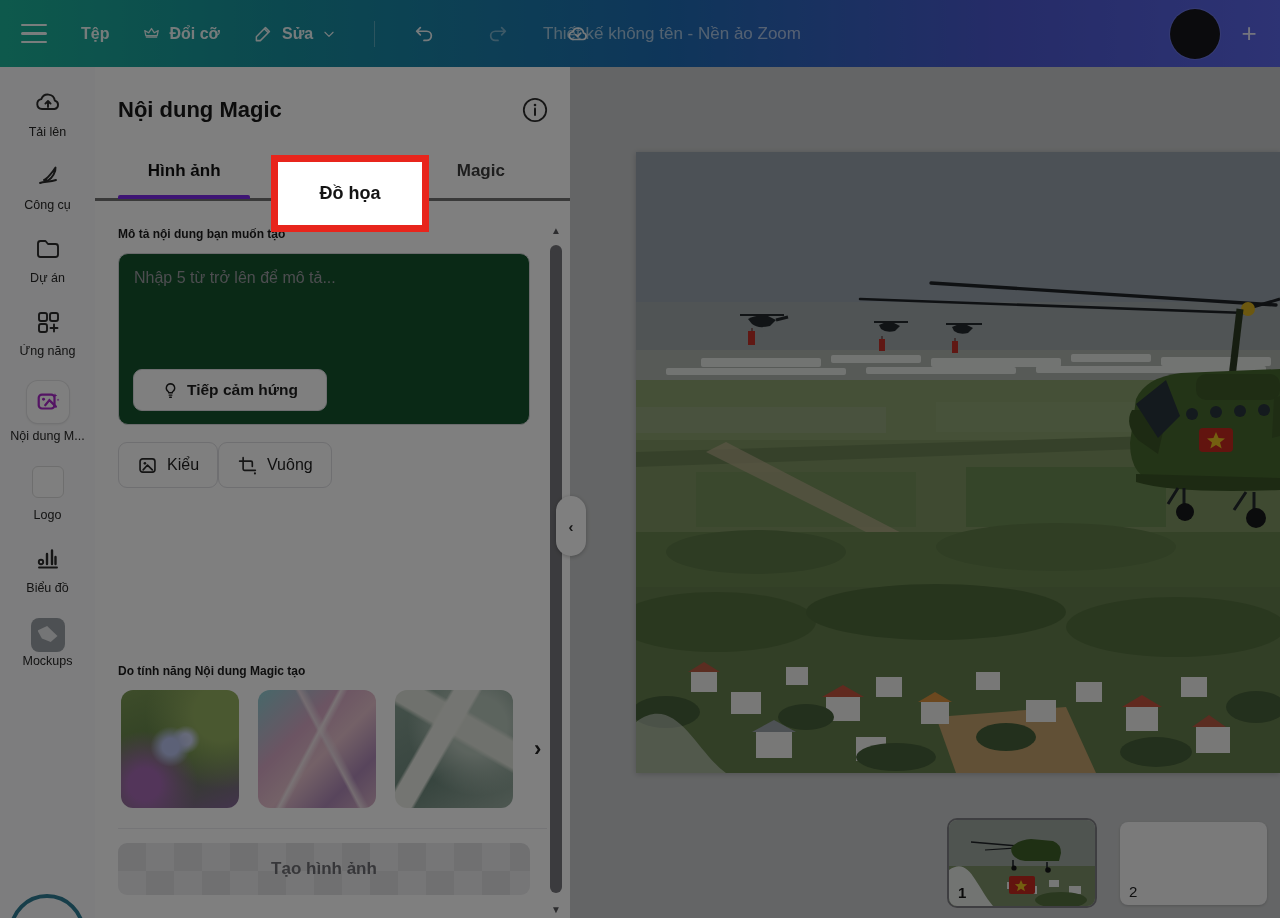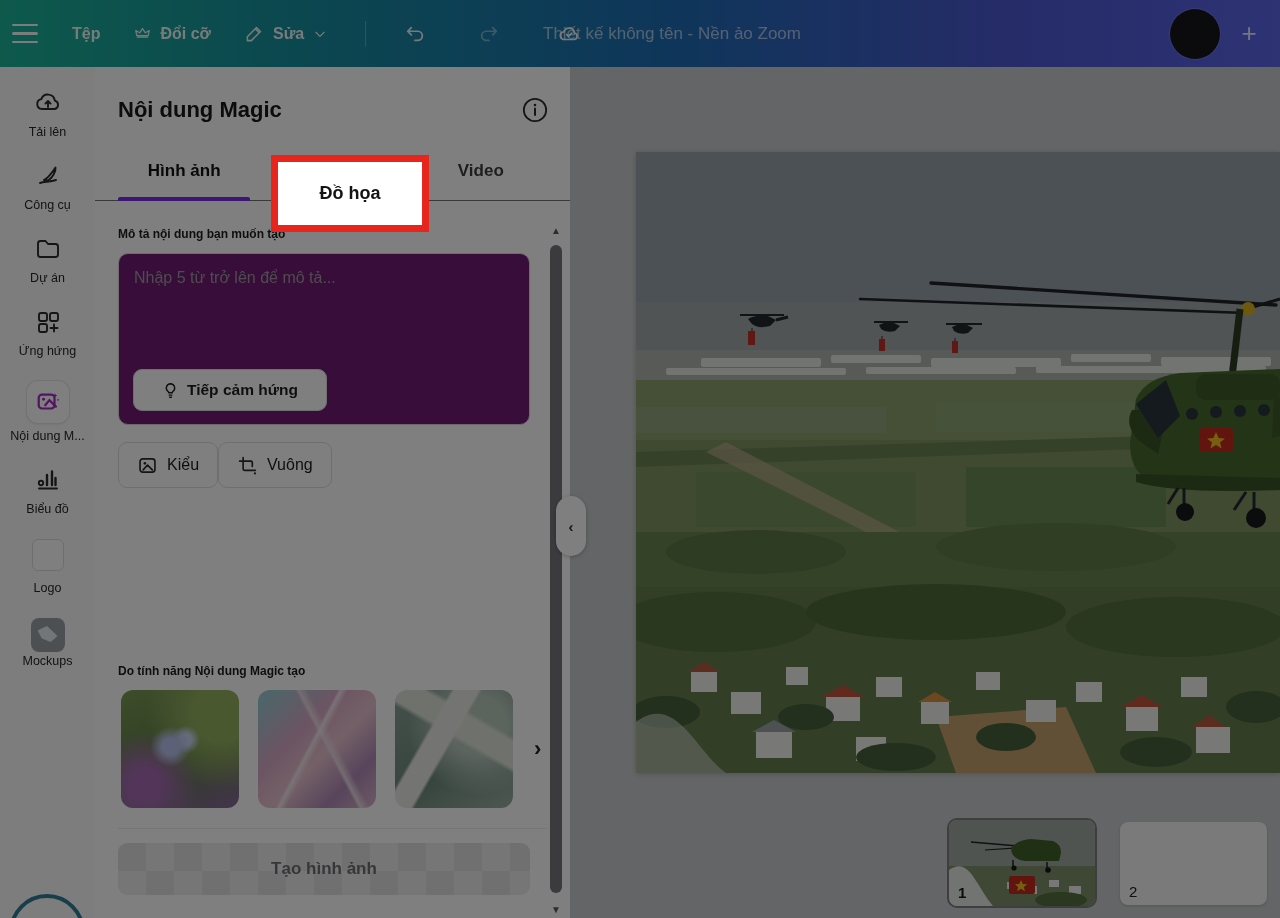--- a/index.html
+++ b/index.html
@@ -4,21 +4,21 @@
 <style>
   * { margin:0; padding:0; box-sizing:border-box; }
   html,body { width:1280px; height:918px; overflow:hidden; background:#c9cbcc;
               font-family:"Liberation Sans", sans-serif; }
   .stage { position:relative; width:1280px; height:918px; }
 
   
   .topbar { position:absolute; left:0; top:0; width:1280px; height:67px;
     background:linear-gradient(90deg,#1cb398 0%,#17909e 22%,#1d6cb4 52%,#4b58d0 78%,#5b66e8 100%);
     display:flex; align-items:center; color:rgba(255,255,255,.92); z-index:1; }
-  .tb-left { display:flex; align-items:center; gap:34px; padding-left:12px; }
+  .tb-left { display:flex; align-items:center; gap:34px; padding-left:21px; }
   .tb-item { display:flex; align-items:center; gap:9px; font-size:16px; font-weight:600; cursor:pointer; }
   .hamburger { width:26px; display:flex; flex-direction:column; gap:6px; cursor:pointer; }
   .hamburger span { height:2.6px; background:rgba(255,255,255,.95); border-radius:2px; }
   .tb-divider { width:1px; height:26px; background:rgba(255,255,255,.28); margin:0 4px; }
   .tb-icon { width:22px; height:22px; display:block; }
   .dim-icon { opacity:.45; }
   .tb-title { position:absolute; left:50%; top:0; height:67px; transform:translateX(-50%);
     display:flex; align-items:center; font-size:17px; color:rgba(255,255,255,.6); white-space:nowrap;margin-left:32px; }
   .tb-right { position:absolute; right:14px; top:0; height:67px; display:flex; align-items:center; gap:12px; }
   .avatar { width:50px; height:50px; border-radius:50%; background:#16161a;
@@ -40,30 +40,30 @@
   .mock-tile:before { content:""; position:absolute; left:7px; top:8px; width:20px; height:16px;
     background:#e8eaec; clip-path:polygon(0 28%, 48% 0, 100% 62%, 66% 100%, 22% 78%); }
   .ring-peek { position:absolute; left:9px; bottom:-52px; width:76px; height:76px; border-radius:50%;
     border:4px solid #2f7d95; background:transparent; }
 
   
   .panel { position:absolute; left:95px; top:67px; width:475px; height:851px; background:#ffffff; }
   .panel-head { display:flex; align-items:center; justify-content:space-between; padding:30px 22px 0 23px; }
   .panel-title { font-size:22px; font-weight:700; color:#181818;text-align:right; }
   .info-btn { width:26px; height:26px; cursor:pointer; }
-  .tabs { display:flex; margin-top:26px; padding:0 23px; gap:16px; border-bottom:1px solid #737373; height:52px; }
+  .tabs { display:flex; margin-top:26px; padding:0 23px; gap:16px; border-bottom:3px solid #737373; height:52px; }
   .tab { width:152px; text-align:center; font-size:17px; font-weight:600; color:#3c3c3c;
          padding-top:12px; cursor:pointer; position:relative; }
   .tab.active { color:#111; }
   .tab.active:after { content:""; position:absolute; left:0; right:0; bottom:-1px; height:4px;
          background:#7d2ae8; border-radius:2px 2px 0 0; }
   .prompt-label, .samples-title { font-size:12px; font-weight:700; color:#1c1c1c; padding:0 23px; }
   .prompt-label { margin-top:26px; }
   .prompt-box { margin:12px 23px 0 23px; width:412px; height:172px; border:1.5px solid #d7d7da;
-    border-radius:10px; position:relative; background:#701a75; }
+    border-radius:10px; position:relative; background:#14532d; }
   .prompt-ph { position:absolute; left:15px; top:15px; font-size:16px; color:#9a9aa0; }
   .inspire-chip { position:absolute; left:14px; bottom:13px; height:42px; display:flex; align-items:center;
     gap:8px; padding:0 28px; border:1.5px solid #dedee2; border-radius:9px; font-size:15.5px;
     font-weight:600; color:#1f1f1f; cursor:pointer; background:#fff; }
   .chip-row { display:flex; padding:0 23px; margin-top:17px; }
   .chip { height:46px; display:flex; align-items:center; gap:9px; padding:0 18px;
     border:1.5px solid #dedee2; border-radius:9px; font-size:16px; color:#1d1d1d; cursor:pointer; background:#fff; }
   .samples-title { margin-top:176px; }
   .samples-row { display:flex; gap:19px; padding:0 0 0 26px; margin-top:12px; align-items:center; }
   .sample { width:118px; height:118px; border-radius:12px; cursor:pointer; flex:none; }
@@ -191,67 +191,67 @@
       </svg>
       <div class="side-label">Dự án</div>
     </div>
     <div class="side-item">
       <svg viewBox="0 0 28 28">
         <rect x="5" y="5" width="8" height="8" rx="2" class="ln"></rect>
         <rect x="16" y="5" width="8" height="8" rx="2" class="ln"></rect>
         <rect x="5" y="16" width="8" height="8" rx="2" class="ln"></rect>
         <path d="M20 16.5v7M16.5 20h7" class="ln"></path>
       </svg>
-      <div class="side-label">Ứng hứng</div>
+      <div class="side-label">Ứng năng</div>
     </div>
     <div class="side-item" style="gap:6px">
       <div class="magic-tile">
         <svg viewBox="0 0 28 28" style="width:26px;height:26px">
           <rect x="4" y="6" width="17" height="15" rx="3.5" fill="none" stroke="#a928c8" stroke-width="2.4"></rect>
           <circle cx="9.2" cy="11" r="1.6" fill="#a928c8"></circle>
           <path d="M11 17.5l4.5-5.5 7 7" fill="none" stroke="#a928c8" stroke-width="2.4" stroke-linecap="round"></path>
           <path d="M21.5 4.5l.7 1.8 1.8.7-1.8.7-.7 1.8-.7-1.8-1.8-.7 1.8-.7z" fill="#a928c8"></path>
           <path d="M24.8 10.2l.45 1.1 1.1.45-1.1.45-.45 1.1-.45-1.1-1.1-.45 1.1-.45z" fill="#a928c8"></path>
         </svg>
       </div>
       <div class="side-label">Nội dung M...</div>
     </div>
+    <div class="side-item" style="gap:10px">
+      <div class="logo-tile"></div>
+      <div class="side-label">Logo</div>
+    </div>
     <div class="side-item">
       <svg viewBox="0 0 28 28">
         <circle cx="7" cy="17" r="2.2" class="ln"></circle>
         <path d="M13 19V9m5 10V5.5M18 19h.01" class="ln" style="stroke-width:2.4"></path>
         <path d="M21.5 19V12" class="ln" style="stroke-width:2.4"></path>
         <path d="M5 22.5h18" class="ln"></path>
       </svg>
       <div class="side-label">Biểu đồ</div>
-    </div>
-    <div class="side-item" style="gap:10px">
-      <div class="logo-tile"></div>
-      <div class="side-label">Logo</div>
     </div>
     <div class="side-item" style="gap:2px">
       <div class="mock-tile"></div>
       <div class="side-label">Mockups</div>
     </div>
     <div class="ring-peek"></div>
   </div>
 
   <div class="panel">
     <div class="panel-head">
       <div class="panel-title">Nội dung Magic</div>
       <svg class="info-btn" viewBox="0 0 26 26">
         <circle cx="13" cy="13" r="11.2" fill="none" stroke="#2c2c2c" stroke-width="1.8"></circle>
         <path d="M13 11.5v6.5" stroke="#2c2c2c" stroke-width="2" stroke-linecap="round"></path>
         <circle cx="13" cy="8" r="1.3" fill="#2c2c2c"></circle>
       </svg>
     </div>
     <div class="tabs">
       <div class="tab active">Hình ảnh</div>
       <div class="tab">Đồ họa</div>
-      <div class="tab">Video</div>
+      <div class="tab">Magic</div>
     </div>
 
     <div class="prompt-label">Mô tả nội dung bạn muốn tạo</div>
     <div class="prompt-box">
       <div class="prompt-ph">Nhập 5 từ trở lên để mô tả...</div>
       <div class="inspire-chip">
         <svg viewBox="0 0 20 20" style="width:17px;height:17px">
           <path d="M10 2a5 5 0 0 1 2.8 9.1c-.6.5-.8 1-.8 1.6h-4c0-.6-.2-1.1-.8-1.6A5 5 0 0 1 10 2z" fill="none" stroke="#1f1f1f" stroke-width="1.6"></path>
           <path d="M8.4 15.4h3.2M9 18h2" stroke="#1f1f1f" stroke-width="1.6" stroke-linecap="round"></path>
         </svg>

